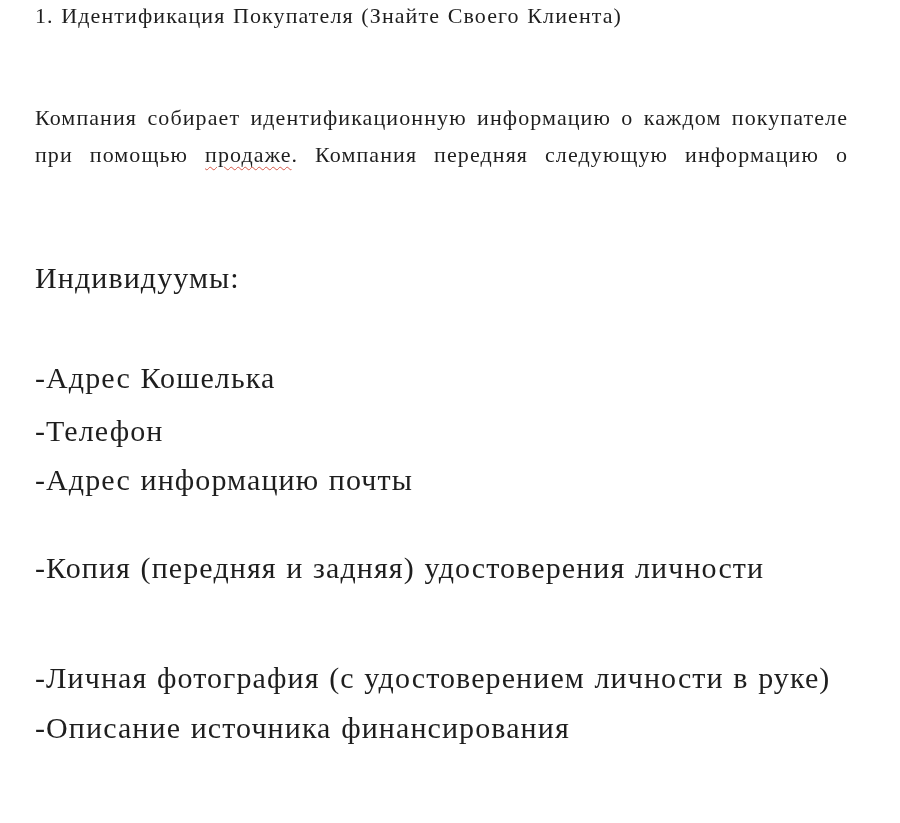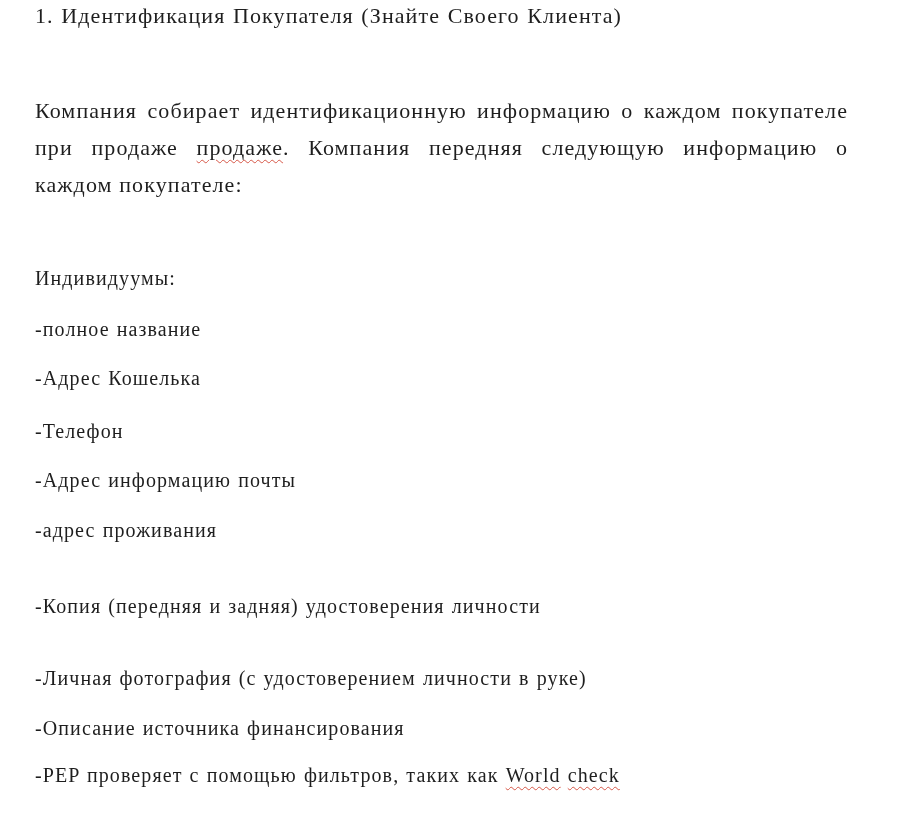--- a/index.html
+++ b/index.html
@@ -16,33 +16,34 @@
   }
   .page {
     position: relative;
     width: 900px; height: 823px;
     background: var(--bg-color);
     overflow: hidden;
   }
   .line {
     position: absolute;
     left: 35px; right: 52px;
-    font-size: 20px;
+    font-size: 30px;
     line-height: 36px;
     letter-spacing: 1.1px;
     word-spacing: 1px;
     white-space: nowrap;
   }
   .title { font-size: 22px; }
   .intro {
     position: absolute;
     left: 35px; right: 52px;
     font-size: 22px;
     line-height: 37px;
     letter-spacing: 1.1px;
+    margin-top: 7px;
   }
   .jline {
     text-align: justify;
     text-align-last: justify;
   }
   .misspelled {
     text-decoration: underline;
     text-decoration-style: wavy;
     text-decoration-color: var(--spell-color);
     text-decoration-thickness: 1px;
@@ -53,32 +54,26 @@
 <body>
 
 <div class="page">
 
   <div class="line title" style="top:-2px">1. Идентификация Покупателя (Знайте Своего Клиента)</div>
 
   <div class="intro" style="top:92px">
     <div class="jline">
       <span>Компания собирает идентификационную информацию о каждом покупателе</span>
     </div>
-    <div class="jline"><span>при продаже </span><span class="misspelled">продаже</span><span>. Компания передняя следующую информацию о</span></div>
-    <div>
-      <span>каждом покупателе:</span>
-    </div>
+    <div class="jline"><span>при помощью </span><span class="misspelled">продаже</span><span>. Компания передняя следующую информацию о</span></div>
   </div>
 
   <div class="line" style="top:260px">Индивидуумы:</div>
 
-  <div class="line" style="top:311px">-полное название</div>
   <div class="line" style="top:360px">-Адрес Кошелька</div>
   <div class="line" style="top:413px">-Телефон</div>
   <div class="line" style="top:462px">-Адрес информацию почты</div>
-  <div class="line" style="top:512px">-адрес проживания</div>
-  <div class="line" style="top:588px">-Копия (передняя и задняя) удостоверения личности</div>
+  <div class="line" style="top:550px">-Копия (передняя и задняя) удостоверения личности</div>
   <div class="line" style="top:710px">-Описание источника финансирования</div>
   <div class="line" style="top:660px">-Личная фотография (с удостоверением личности в руке)</div>
 
-  <div class="line" style="top:757px"><span>-PEP проверяет с помощью фильтров, таких как </span><span class="misspelled">World</span><span> </span><span class="misspelled">check</span></div>
 
 </div>
 
 </body></html>

